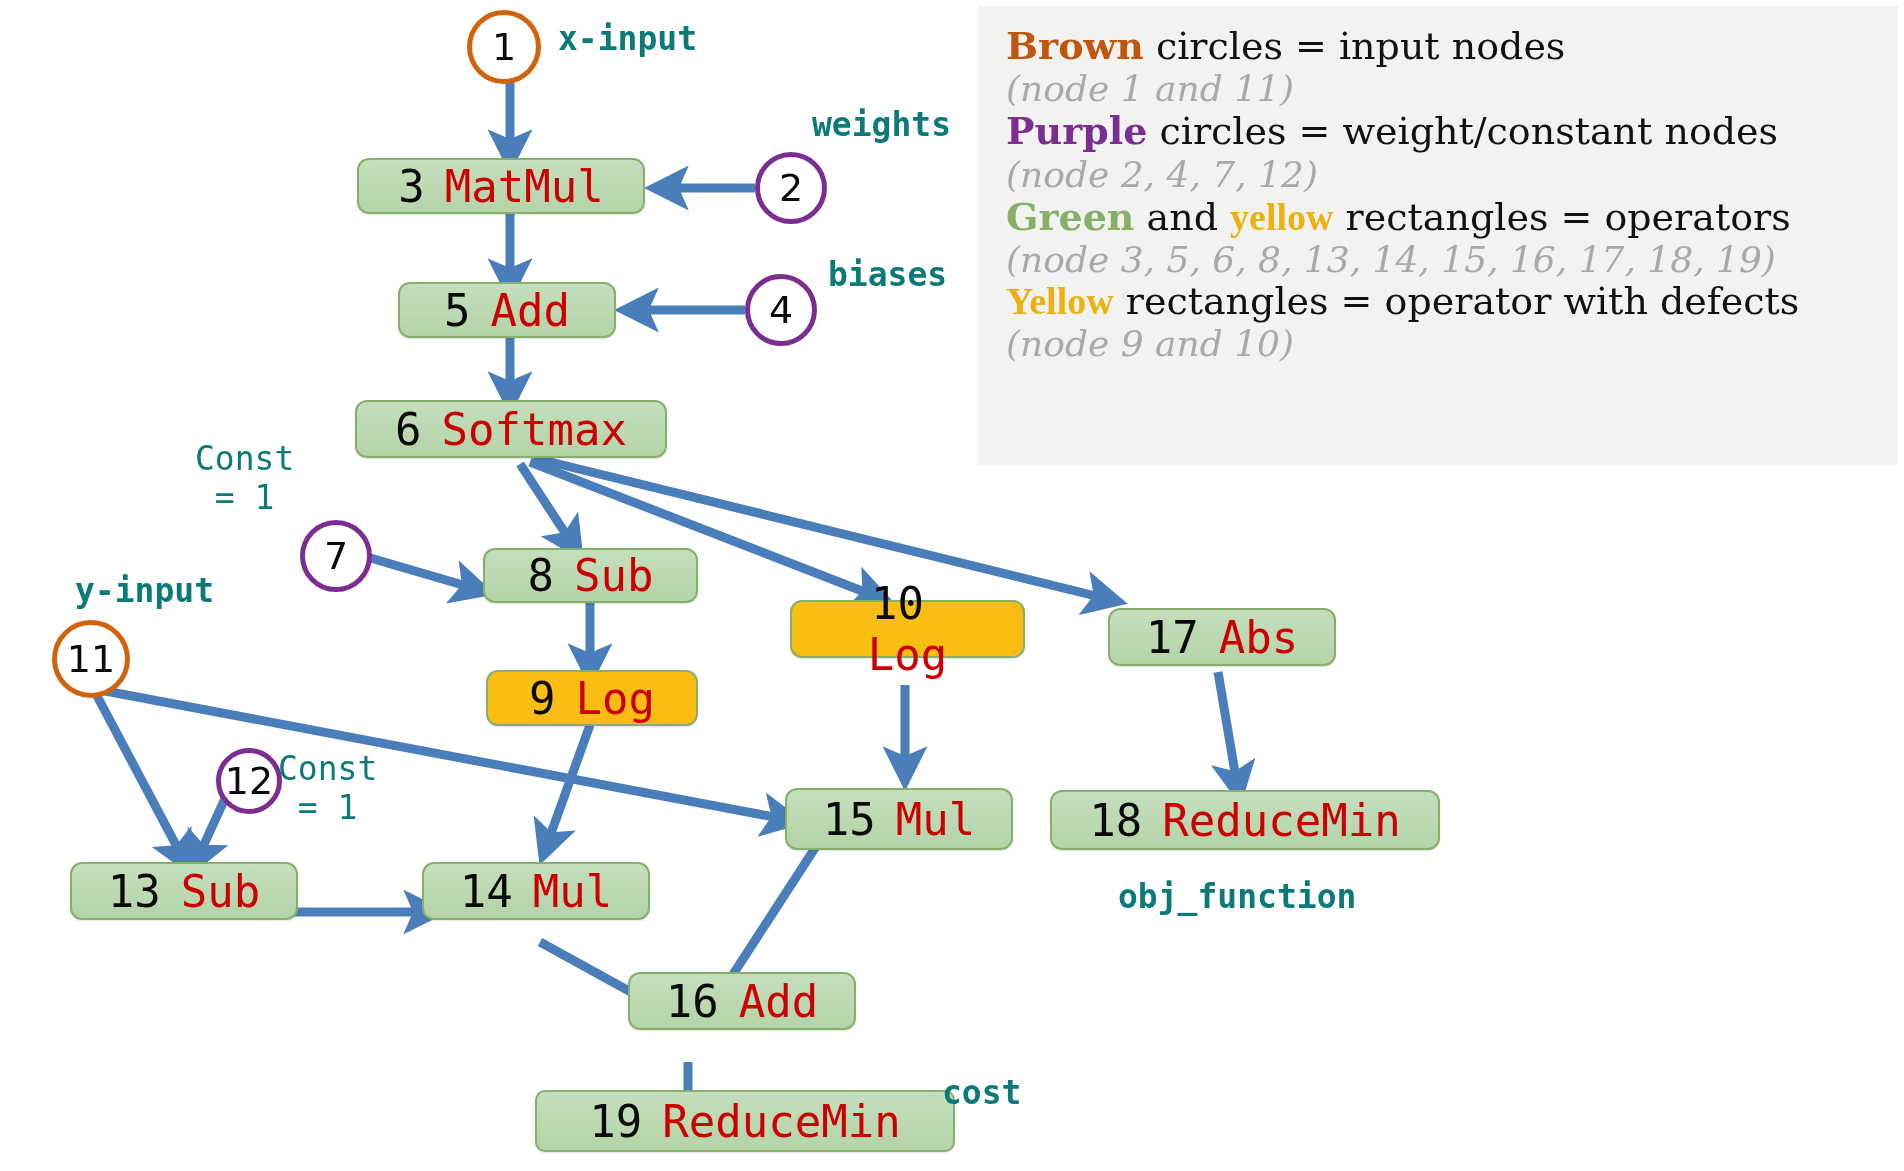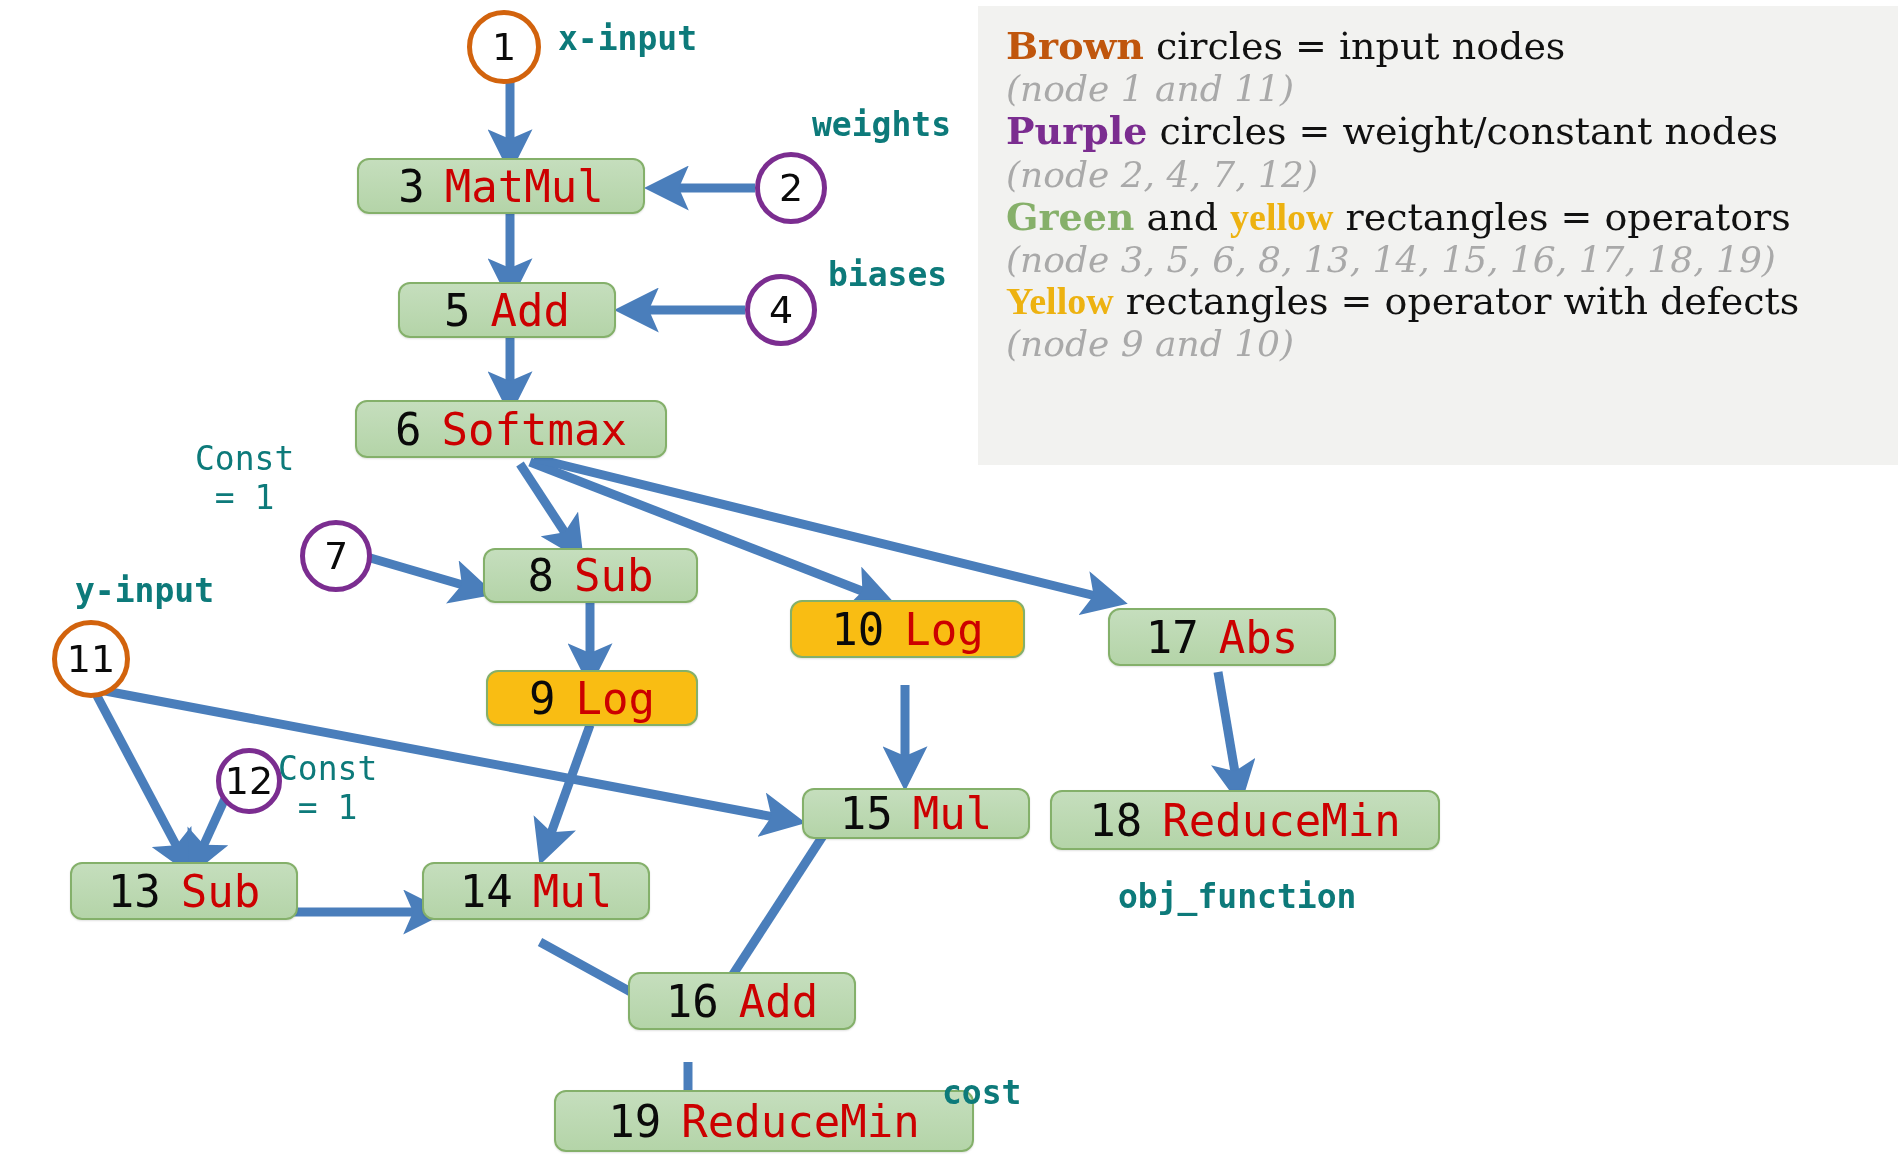--- a/index.html
+++ b/index.html
@@ -171,56 +171,56 @@
   <div class="op green" style="left:483px; top:548px; width:215px; height:55px;">
     <span class="num">8</span>
     <span class="name">Sub</span>
   </div>
 
   <div class="op yellow" style="left:486px; top:670px; width:212px; height:56px;">
     <span class="num">9</span>
     <span class="name">Log</span>
   </div>
 
-  <div class="op yellow" style="left:790px; top:600px; width:235px; height:58px;">
+  <div class="op yellow" style="left:790px; top:600px; width:235px; height:58px;flex-direction:column;">
     <span class="num">10</span>
     <span class="name">Log</span>
   </div>
 
   <div class="op green" style="left:70px; top:862px; width:228px; height:58px;">
     <span class="num">13</span>
     <span class="name">Sub</span>
   </div>
 
   <div class="op green" style="left:422px; top:862px; width:228px; height:58px;">
     <span class="num">14</span>
     <span class="name">Mul</span>
   </div>
 
-  <div class="op green" style="left:785px; top:788px; width:228px; height:51px;margin-left:17px;">
+  <div class="op green" style="left:785px; top:788px; width:228px; height:62px;">
     <span class="num">15</span>
     <span class="name">Mul</span>
   </div>
 
   <div class="op green" style="left:628px; top:972px; width:228px; height:58px;">
     <span class="num">16</span>
     <span class="name">Add</span>
   </div>
 
   <div class="op green" style="left:1108px; top:608px; width:228px; height:58px;">
     <span class="num">17</span>
     <span class="name">Abs</span>
   </div>
 
   <div class="op green" style="left:1050px; top:790px; width:390px; height:60px;">
     <span class="num">18</span>
     <span class="name">ReduceMin</span>
   </div>
 
-  <div class="op green" style="left:554px; top:1090px; width:420px; height:62px;">
+  <div class="op green" style="left:535px; top:1090px; width:420px; height:62px;border-radius:10px;">
     <span class="num">19</span>
     <span class="name">ReduceMin</span>
   </div>
 
   <div class="circ brown" style="left:467px; top:10px; width:74px; height:74px;">
     <span>1</span>
   </div>
 
   <div class="circ purple" style="left:755px; top:152px; width:72px; height:72px;">
     <span>2</span>

